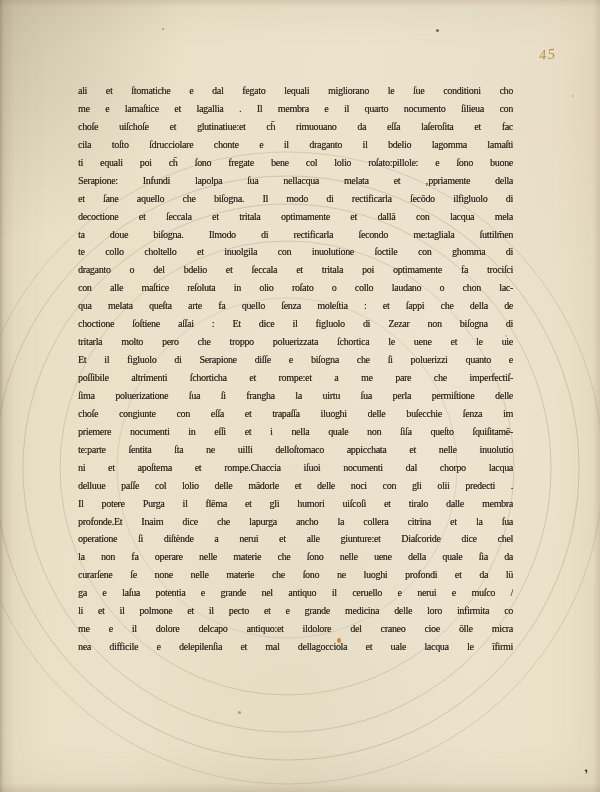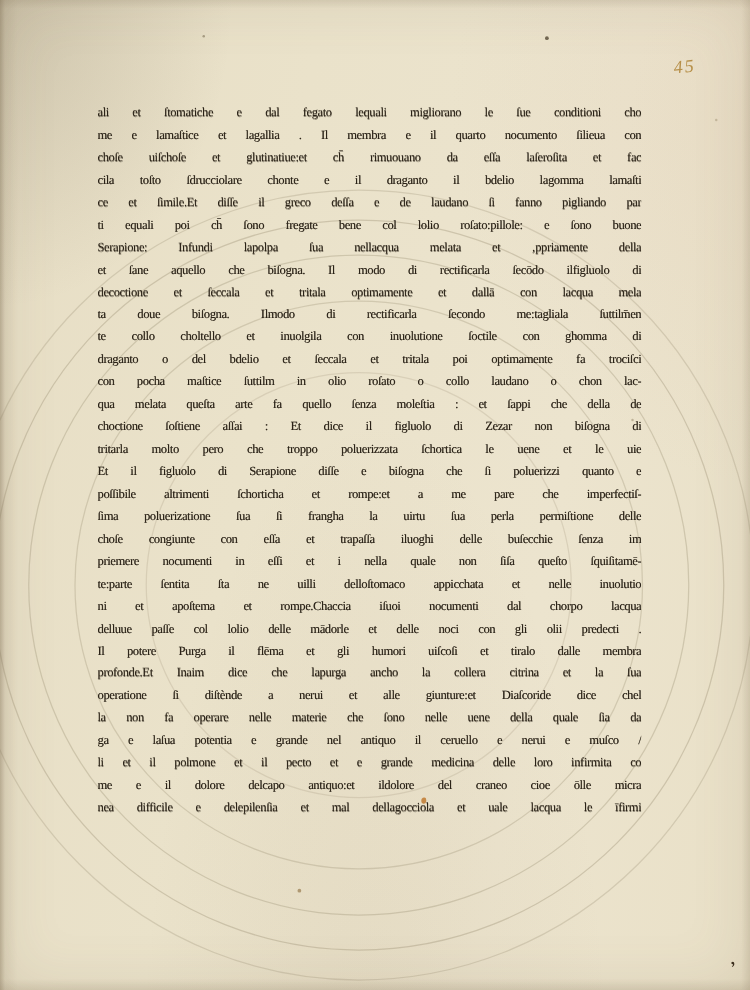--- a/index.html
+++ b/index.html
@@ -69,44 +69,44 @@
     </g>
   </svg>
 
   <div class="folio">45</div>
 
   <div class="text-block">
       <div class="line">ali et ſtomatiche e dal fegato lequali migliorano le ſue conditioni cho</div>
       <div class="line">me e lamaſtice et lagallia .  Il membra e il quarto nocumento ſilieua con</div>
       <div class="line">choſe uiſchoſe et glutinatiue:et ch̄ rimuouano da eſſa laſeroſita et fac</div>
       <div class="line">cila toſto ſdrucciolare chonte e il draganto il bdelio lagomma lamaſti</div>
-      <div class="line">ce et ſimile.Et diſſe il greco deſſa e de laudano ſi fanno pigliando par</div>
       <div class="line">ti equali poi ch̄ ſono fregate bene col lolio roſato:pillole: e ſono buone</div>
       <div class="line">Serapione: Infundi lapolpa ſua nellacqua melata et ‚ppriamente della</div>
       <div class="line">et ſane aquello che biſogna. Il modo di rectificarla ſecōdo ilfigluolo di</div>
       <div class="line">decoctione et ſeccala et tritala optimamente et dallā con lacqua mela</div>
       <div class="line">ta doue biſogna. Ilmodo di rectificarla ſecondo me:tagliala ſuttilm̄en</div>
       <div class="line">te collo choltello et inuolgila con inuolutione ſoctile con ghomma di</div>
       <div class="line">draganto o del bdelio et ſeccala et tritala poi optimamente fa trociſci</div>
-      <div class="line">con pocha maſtice ſuttilm in olio roſato o collo laudano o chon lac-</div>
+      <div class="line">con alle maſtice reſoluta in olio roſato o collo laudano o chon lac-</div>
       <div class="line">qua melata queſta arte fa quello ſenza moleſtia : et ſappi che della de</div>
       <div class="line">choctione ſoſtiene aſſai :  Et dice il figluolo di Zezar non biſogna di</div>
       <div class="line">tritarla molto pero che troppo poluerizzata ſchortica le uene et le uie</div>
       <div class="line">Et il figluolo di Serapione diſſe e biſogna che ſi poluerizzi quanto e</div>
       <div class="line">poſſibile altrimenti ſchorticha et rompe:et a me pare che imperfectiſ-</div>
       <div class="line">ſima poluerizatione ſua ſi frangha la uirtu ſua perla permiſtione delle</div>
       <div class="line">choſe congiunte con eſſa et trapaſſa iluoghi delle buſecchie ſenza im</div>
       <div class="line">priemere nocumenti in eſſi et i nella quale non ſiſa queſto ſquiſitamē-</div>
       <div class="line">te:parte ſentita ſta ne uilli delloſtomaco appicchata et nelle inuolutio</div>
       <div class="line">ni et apoſtema et rompe.Chaccia iſuoi nocumenti dal chorpo lacqua</div>
       <div class="line">delluue paſſe col lolio delle mādorle et delle noci con gli olii predecti .</div>
       <div class="line">Il potere Purga il flēma et gli humori uiſcoſi et tiralo dalle membra</div>
       <div class="line">profonde.Et Inaim dice che lapurga ancho la collera citrina et la ſua</div>
       <div class="line">operatione ſi diſtènde a nerui et alle giunture:et Diaſcoride dice chel</div>
       <div class="line">la non fa operare nelle materie che ſono nelle uene della quale ſia da</div>
+      <div class="line">curarſene ſe none nelle materie che ſono ne luoghi profondi et da lū</div>
       <div class="line">ga e laſua potentia e grande nel antiquo il ceruello e nerui e muſco /</div>
       <div class="line">li et il polmone et il pecto et e grande medicina delle loro infirmita co</div>
       <div class="line">me e il dolore delcapo antiquo:et ildolore del craneo cioe ōlle micra</div>
       <div class="line">nea difficile e delepilenſia et mal dellagocciola et uale lacqua le īfirmi</div>
     </div>
 
   <div class="speck s1"></div>
   <div class="speck s2"></div>
   <div class="speck s3"></div>
   <div class="speck s4"></div>

